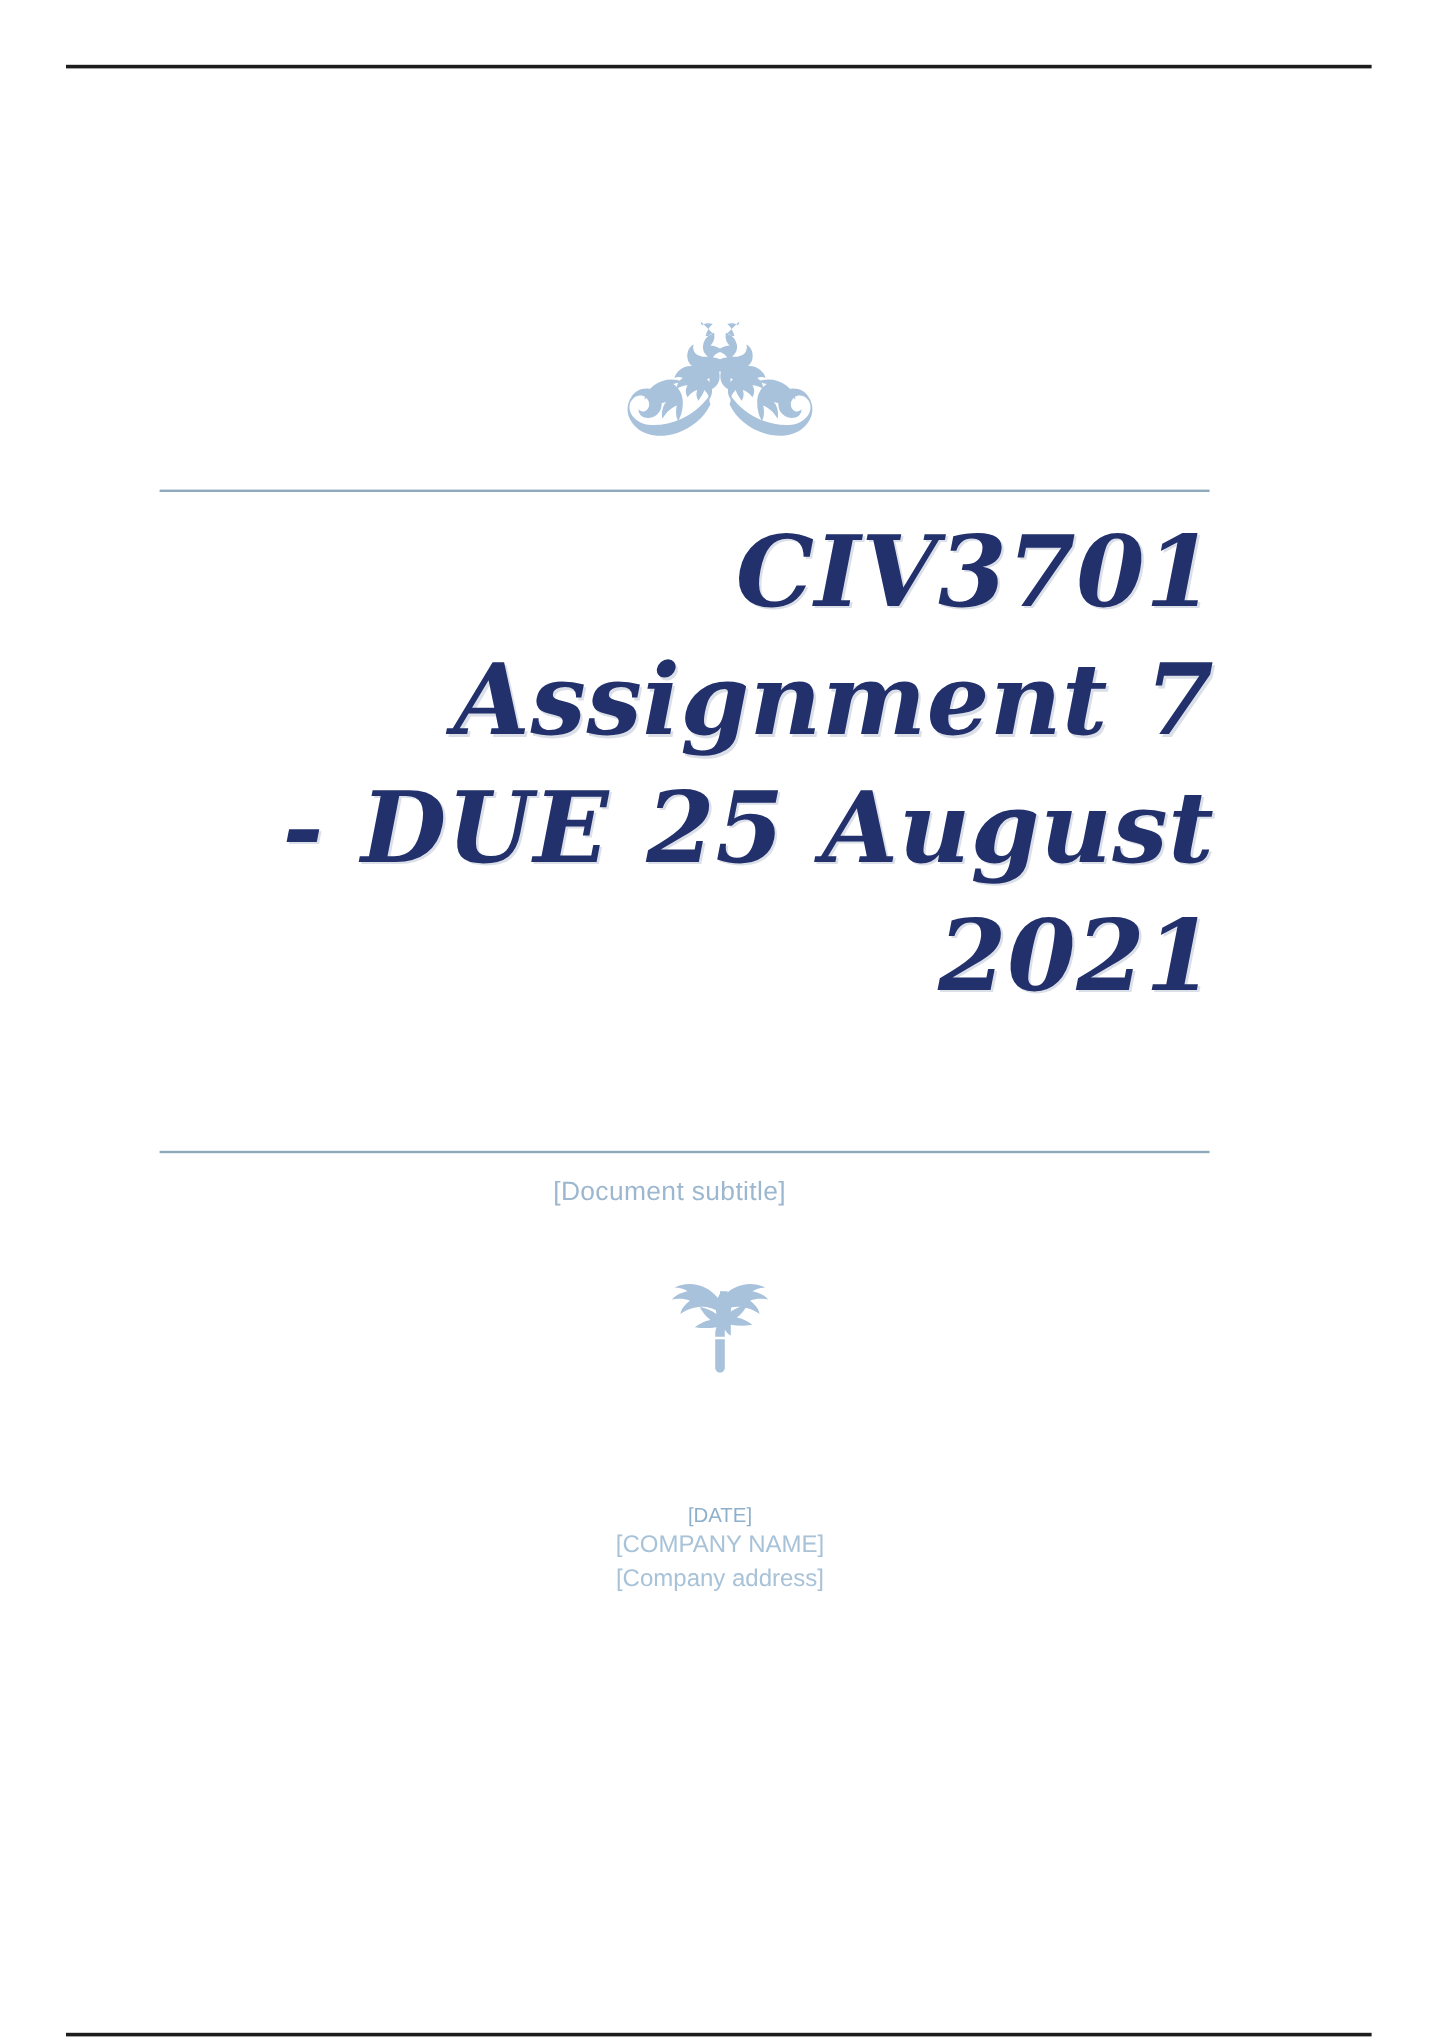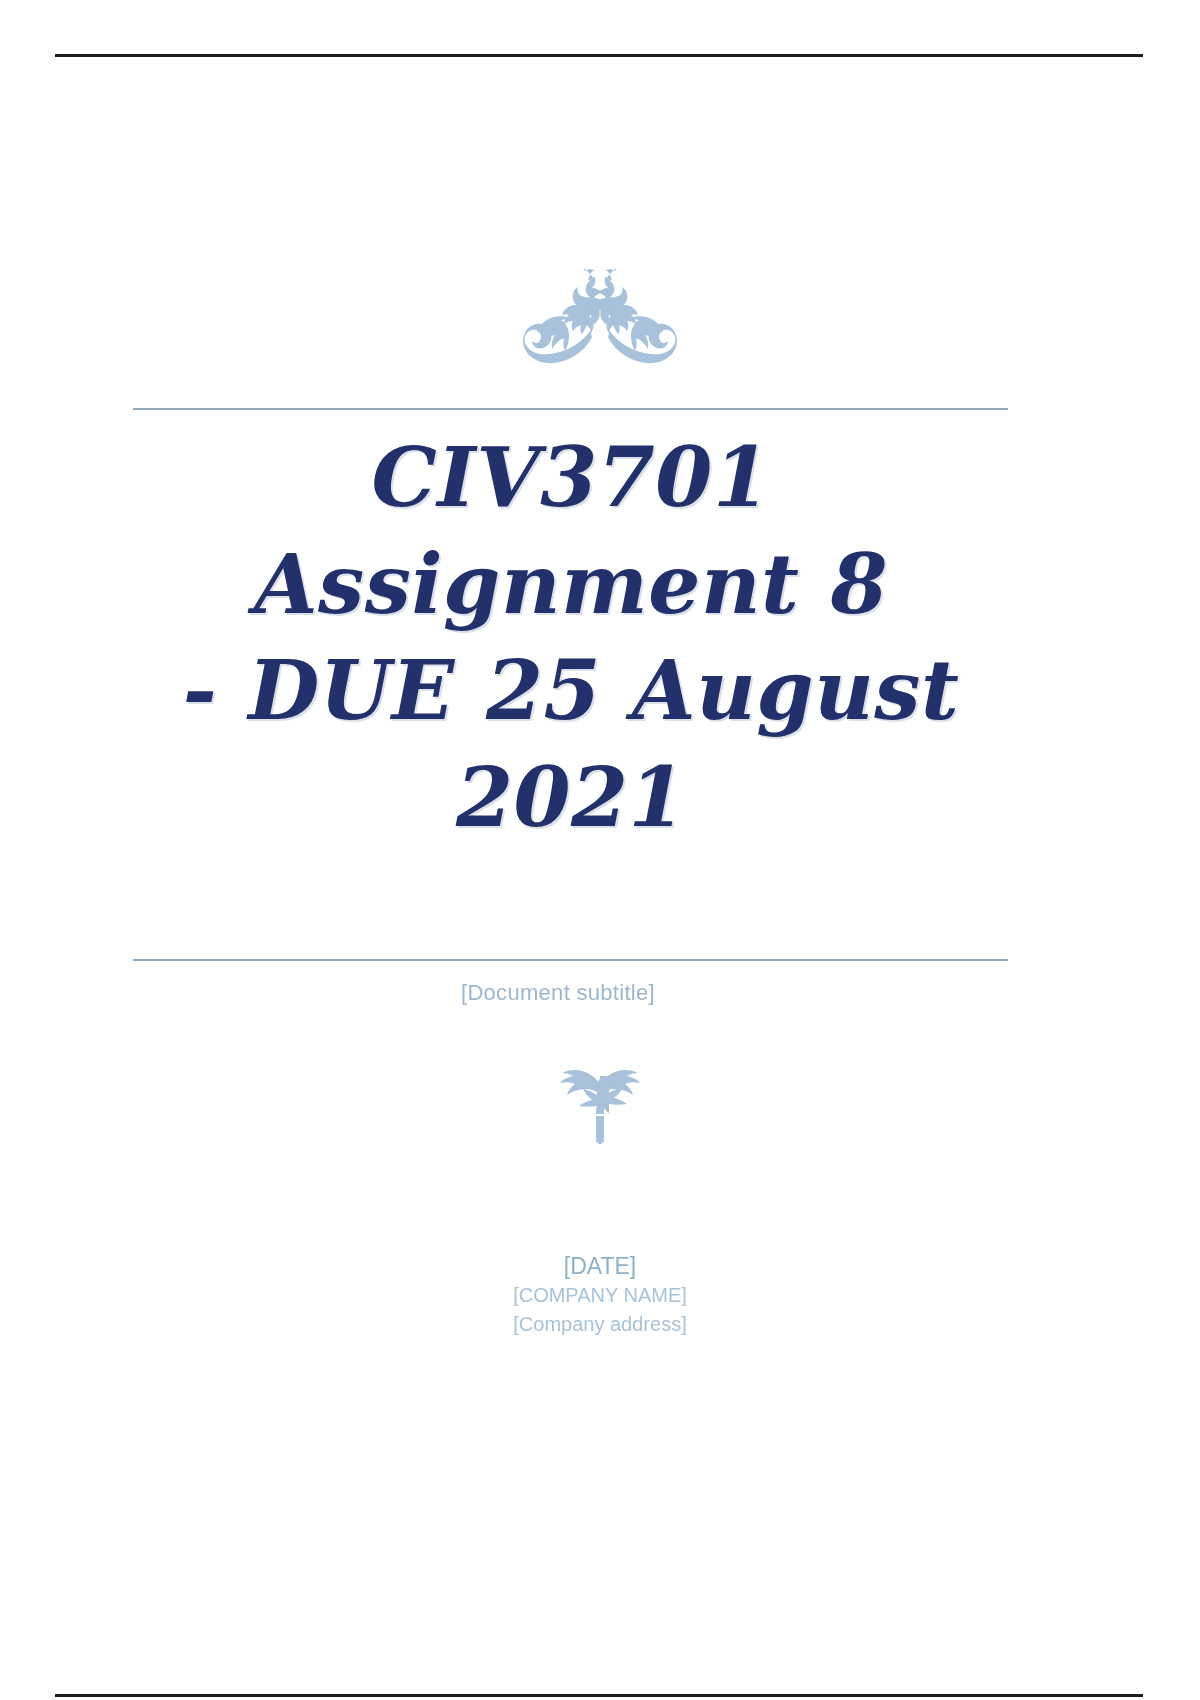--- a/index.html
+++ b/index.html
@@ -56,21 +56,21 @@
     background: #8fa9bd;
   }
   .divider.upper { top: 408px; }
   .divider.lower { top: 959px; }
 
   .title-block {
     position: absolute;
     left: 130px;
     top: 424px;
     width: 882px;
-    text-align: center;
+    text-align: right;
   }
   .doc-title {
     margin: 0;
     font-family: "DejaVu Serif", serif;
     font-weight: 700;
     font-style: italic;
     font-size: 82px;
     line-height: 1.30;
     letter-spacing: 0.5px;
     color: #22306b;
@@ -102,21 +102,21 @@
 
   .footer-block {
     position: absolute;
     left: 0;
     top: 1252px;
     width: 1200px;
     text-align: center;
   }
   .footer-date {
     font-family: "Liberation Sans", sans-serif;
-    font-size: 23px;
+    font-size: 17px;
     color: #8fb0cb;
     line-height: 1.25;
   }
   .footer-company,
   .footer-address {
     font-family: Liberation Sans, sans-serif;
     font-size: 20px;
     color: #a8c2d8;
     line-height: 1.45;
   }
@@ -152,21 +152,21 @@
           </g>
         </g>
       </svg>
     </div>
 
     <div class="divider upper" style="background: rgb(143, 169, 189);"></div>
 
     <div class="title-block">
       <h1 class="doc-title" style="color: rgb(34, 48, 107);">
         <span style="display: block;">CIV3701</span>
-        <span style="display: block;">Assignment 8</span>
+        <span style="display: block;">Assignment 7</span>
         <span style="display: block;">- DUE 25 August</span>
         <span style="display: block;">2021</span>
       </h1>
     </div>
 
     <div class="divider lower" style="background: rgb(143, 169, 189);"></div>
 
     <div class="doc-subtitle" style="color: rgb(156, 183, 207);">[Document subtitle]</div>
 
     <div class="ornament-bottom">

